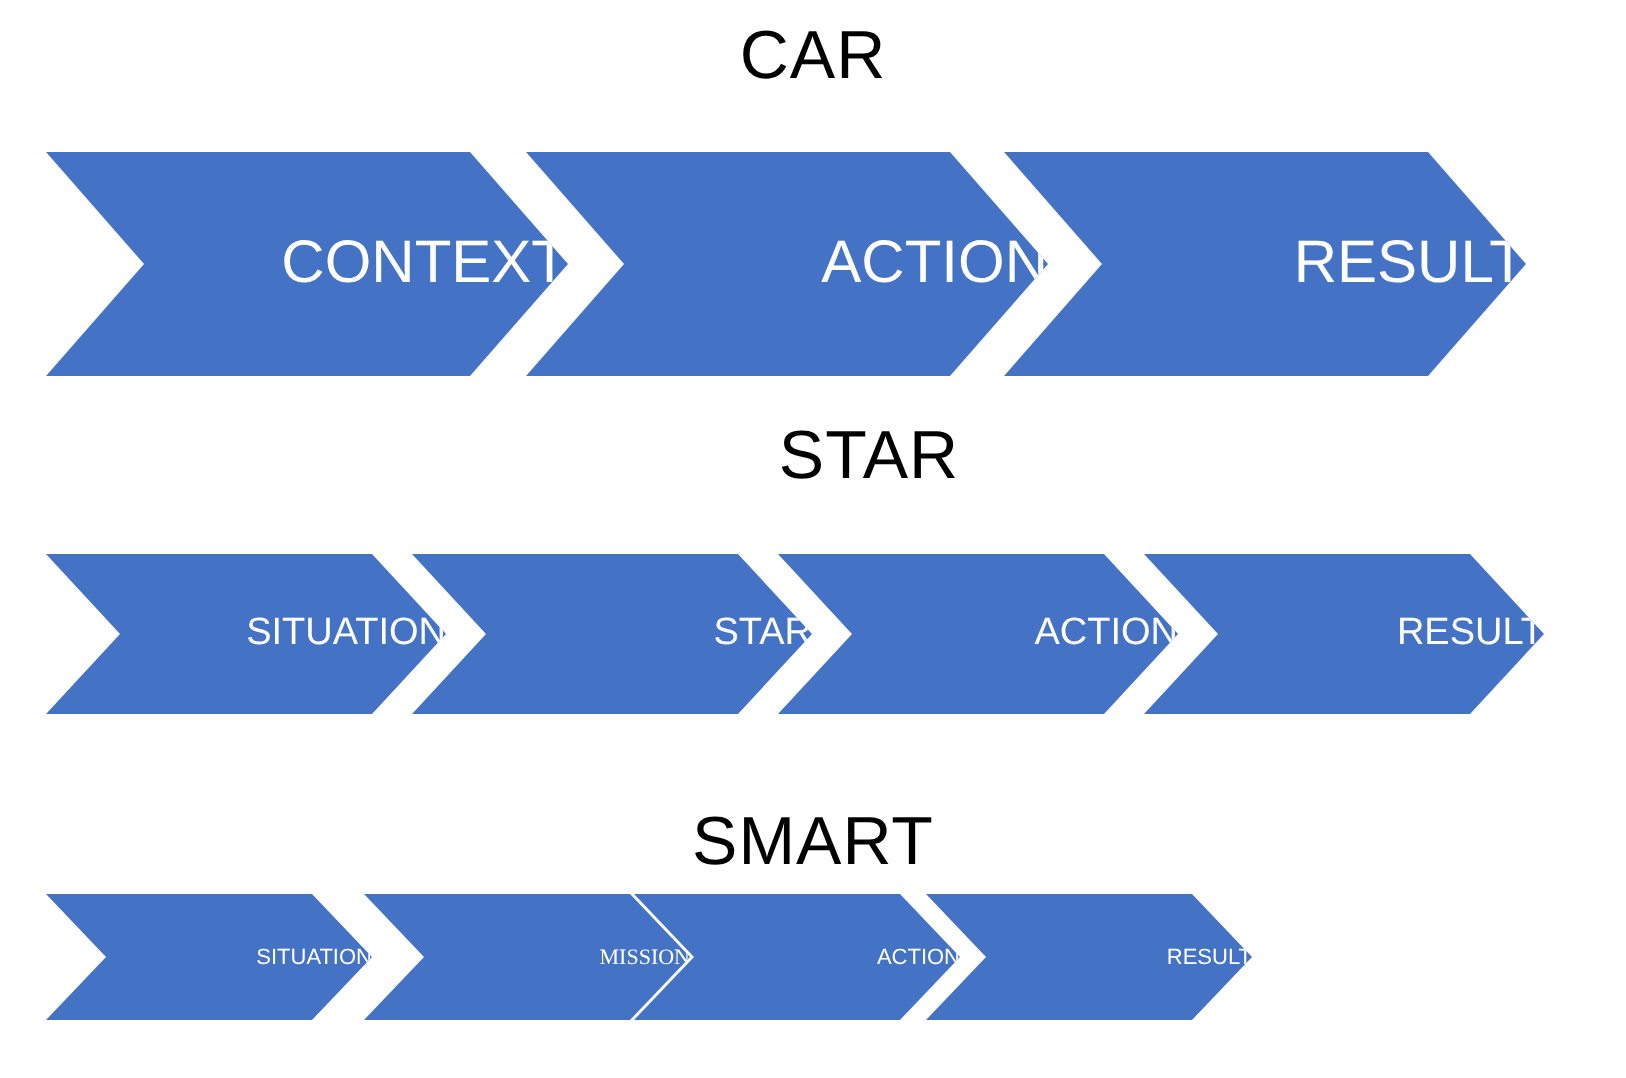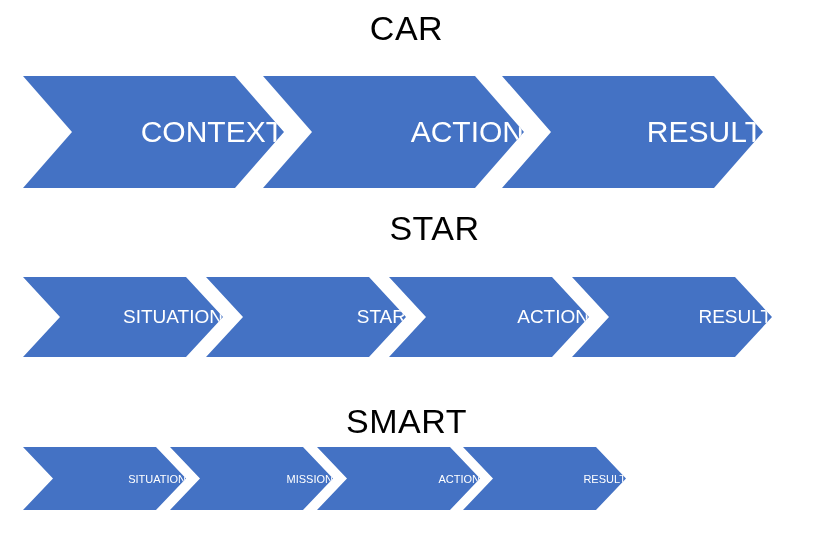--- a/index.html
+++ b/index.html
@@ -71,21 +71,21 @@
   .row-star .chevron { width: 200px; height: 80px; --tip: 37px; font-size: 19px; }
   .row-star .chevron:nth-child(1) { left: 0; }
   .row-star .chevron:nth-child(2) { left: 183px; }
   .row-star .chevron:nth-child(3) { left: 366px; }
   .row-star .chevron:nth-child(4) { left: 549px; }
 
   
   .row-smart { top: 447px; width: 750px; height: 63px; }
   .row-smart .chevron { width: 163px; height: 63px; --tip: 30px; font-size: 11px; }
   .row-smart .chevron:nth-child(1) { left: 0; }
-  .row-smart .chevron:nth-child(2) { left: 147px; }
+  .row-smart .chevron:nth-child(2) { left: 159px; font-family: Liberation Serif, serif; }
   .row-smart .chevron:nth-child(3) { left: 294px; }
   .row-smart .chevron:nth-child(4) { left: 440px; }
   .row-smart .chevron:nth-child(5) { left: 586px; }
 </style>
 </head>
 <body>
 
 <div class="canvas" style="--accent: #4472C4; --label-color: #FFFFFF; --title-color: #000000;">
 
   <div class="title title-car">CAR</div>

